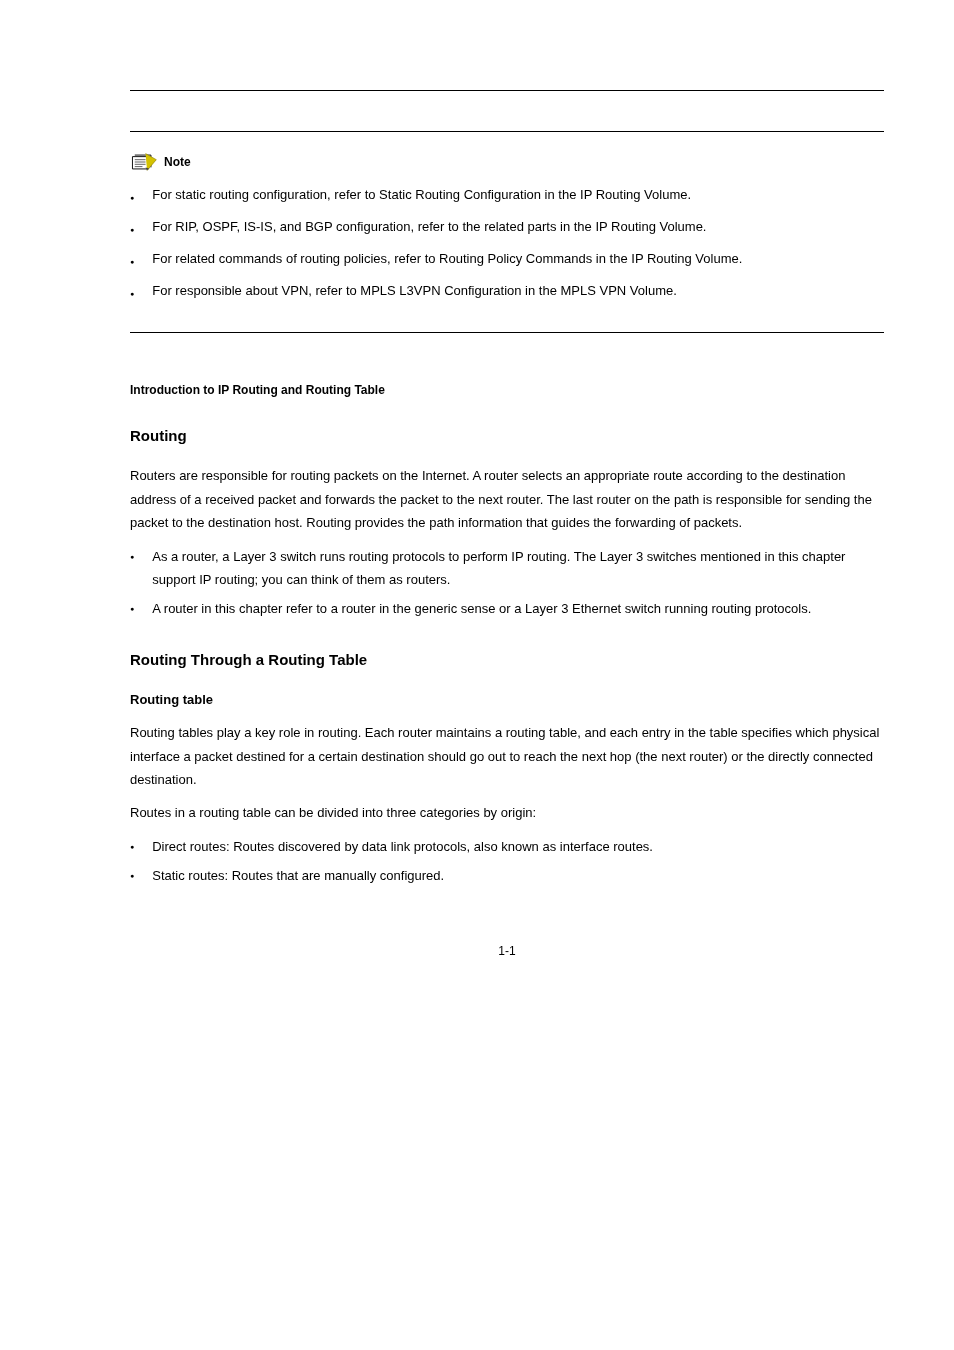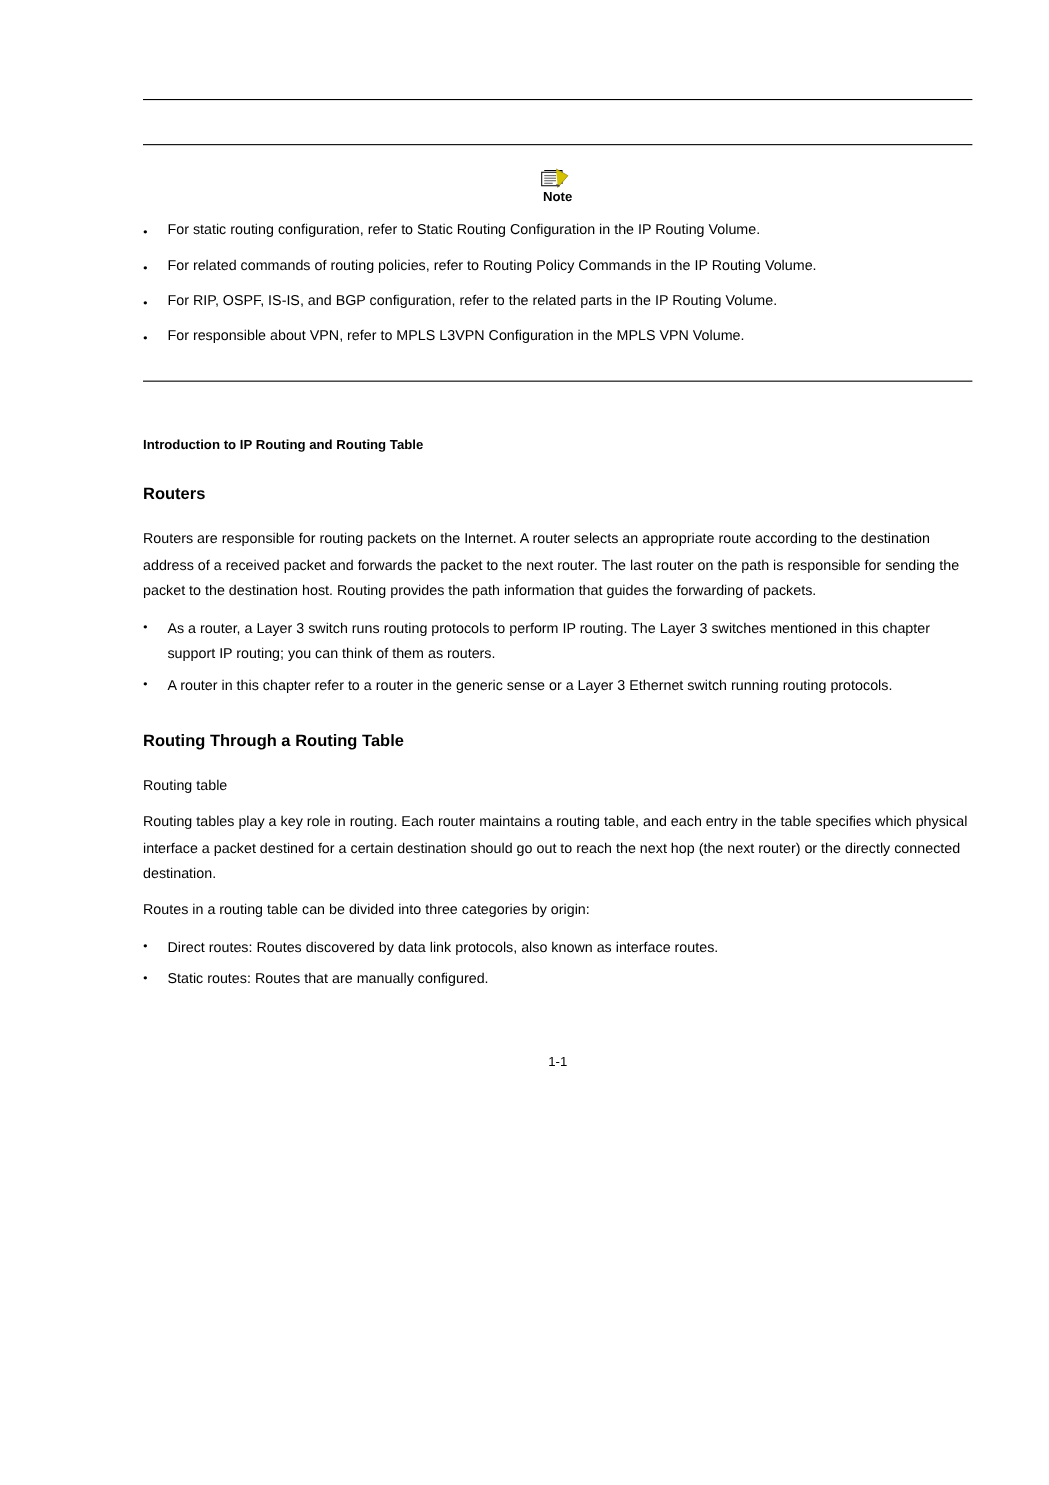--- a/index.html
+++ b/index.html
@@ -22,21 +22,20 @@
     .note-box {
       border-top: 1px solid #000;
       border-bottom: 1px solid #000;
       padding: 20px 0;
       margin-bottom: 50px;
     }
     .note-header {
       display: flex;
       align-items: center;
       margin-bottom: 12px;
-      flex-direction: column;
     }
     .note-icon {
       width: 28px;
       height: 20px;
       margin-right: 6px;
     }
     .note-label {
       font-weight: bold;
       font-size: 12px;
     }
@@ -77,21 +76,21 @@
       padding: 0;
       margin: 0 0 12px 0;
     }
     .body-list li {
       display: flex;
       align-items: flex-start;
       line-height: 1.8;
       margin-bottom: 6px;
     }
     .bold {
-      font-weight: normal;
+      font-weight: bold;
     }
     .page-num {
       text-align: center;
       font-size: 12px;
       margin-top: 57px;
     }
   </style>
 </head>
 <body>
 
@@ -110,36 +109,36 @@
       </svg>
       <span class="note-label">Note</span>
     </div>
     <ul class="note-list">
       <li>
         <span class="bullet">●</span>
         <span>For static routing configuration, refer to Static Routing Configuration in the IP Routing Volume.</span>
       </li>
       <li>
         <span class="bullet">●</span>
-        <span>For related commands of routing policies, refer to Routing Policy Commands in the IP Routing Volume.</span>
+        <span>For RIP, OSPF, IS-IS, and BGP configuration, refer to the related parts in the IP Routing Volume.</span>
       </li>
       <li>
         <span class="bullet">●</span>
-        <span>For RIP, OSPF, IS-IS, and BGP configuration, refer to the related parts in the IP Routing Volume.</span>
+        <span>For related commands of routing policies, refer to Routing Policy Commands in the IP Routing Volume.</span>
       </li>
       <li>
         <span class="bullet">●</span>
         <span>For responsible about VPN, refer to MPLS L3VPN Configuration in the MPLS VPN Volume.</span>
       </li>
     </ul>
   </div>
 
   <div class="h1">Introduction to IP Routing and Routing Table</div>
 
-  <div class="h2">Routers</div>
+  <div class="h2">Routing</div>
 
   <div class="para">Routers are responsible for routing packets on the Internet. A router selects an appropriate route according to the destination address of a received packet and forwards the packet to the next router. The last router on the path is responsible for sending the packet to the destination host. Routing provides the path information that guides the forwarding of packets.</div>
 
   <ul class="body-list">
     <li>
       <span class="bullet">●</span>
       <span>As a router, a Layer 3 switch runs routing protocols to perform IP routing. The Layer 3 switches mentioned in this chapter support IP routing; you can think of them as routers.</span>
     </li>
     <li>
       <span class="bullet">●</span>

